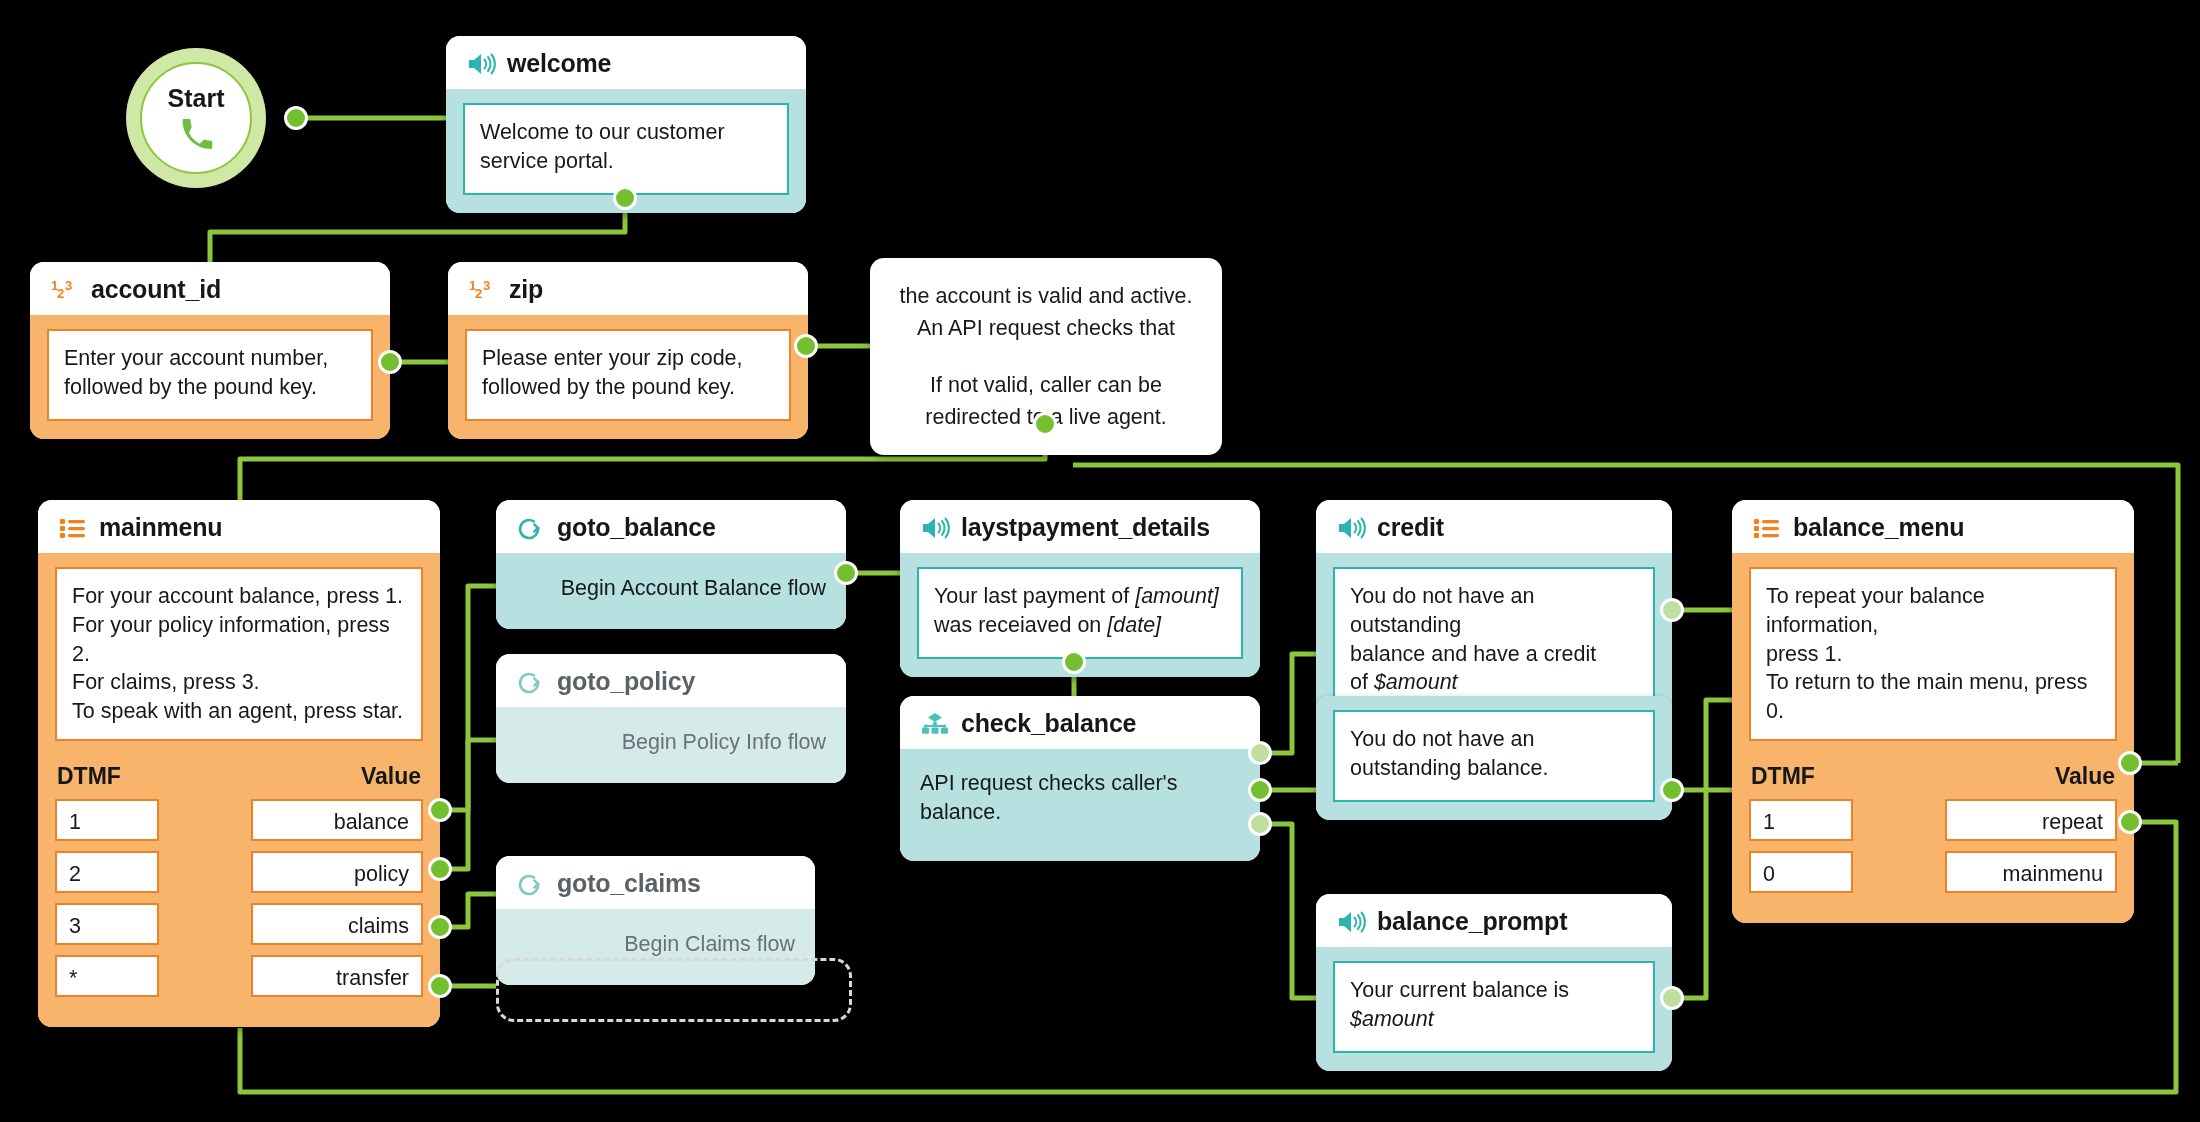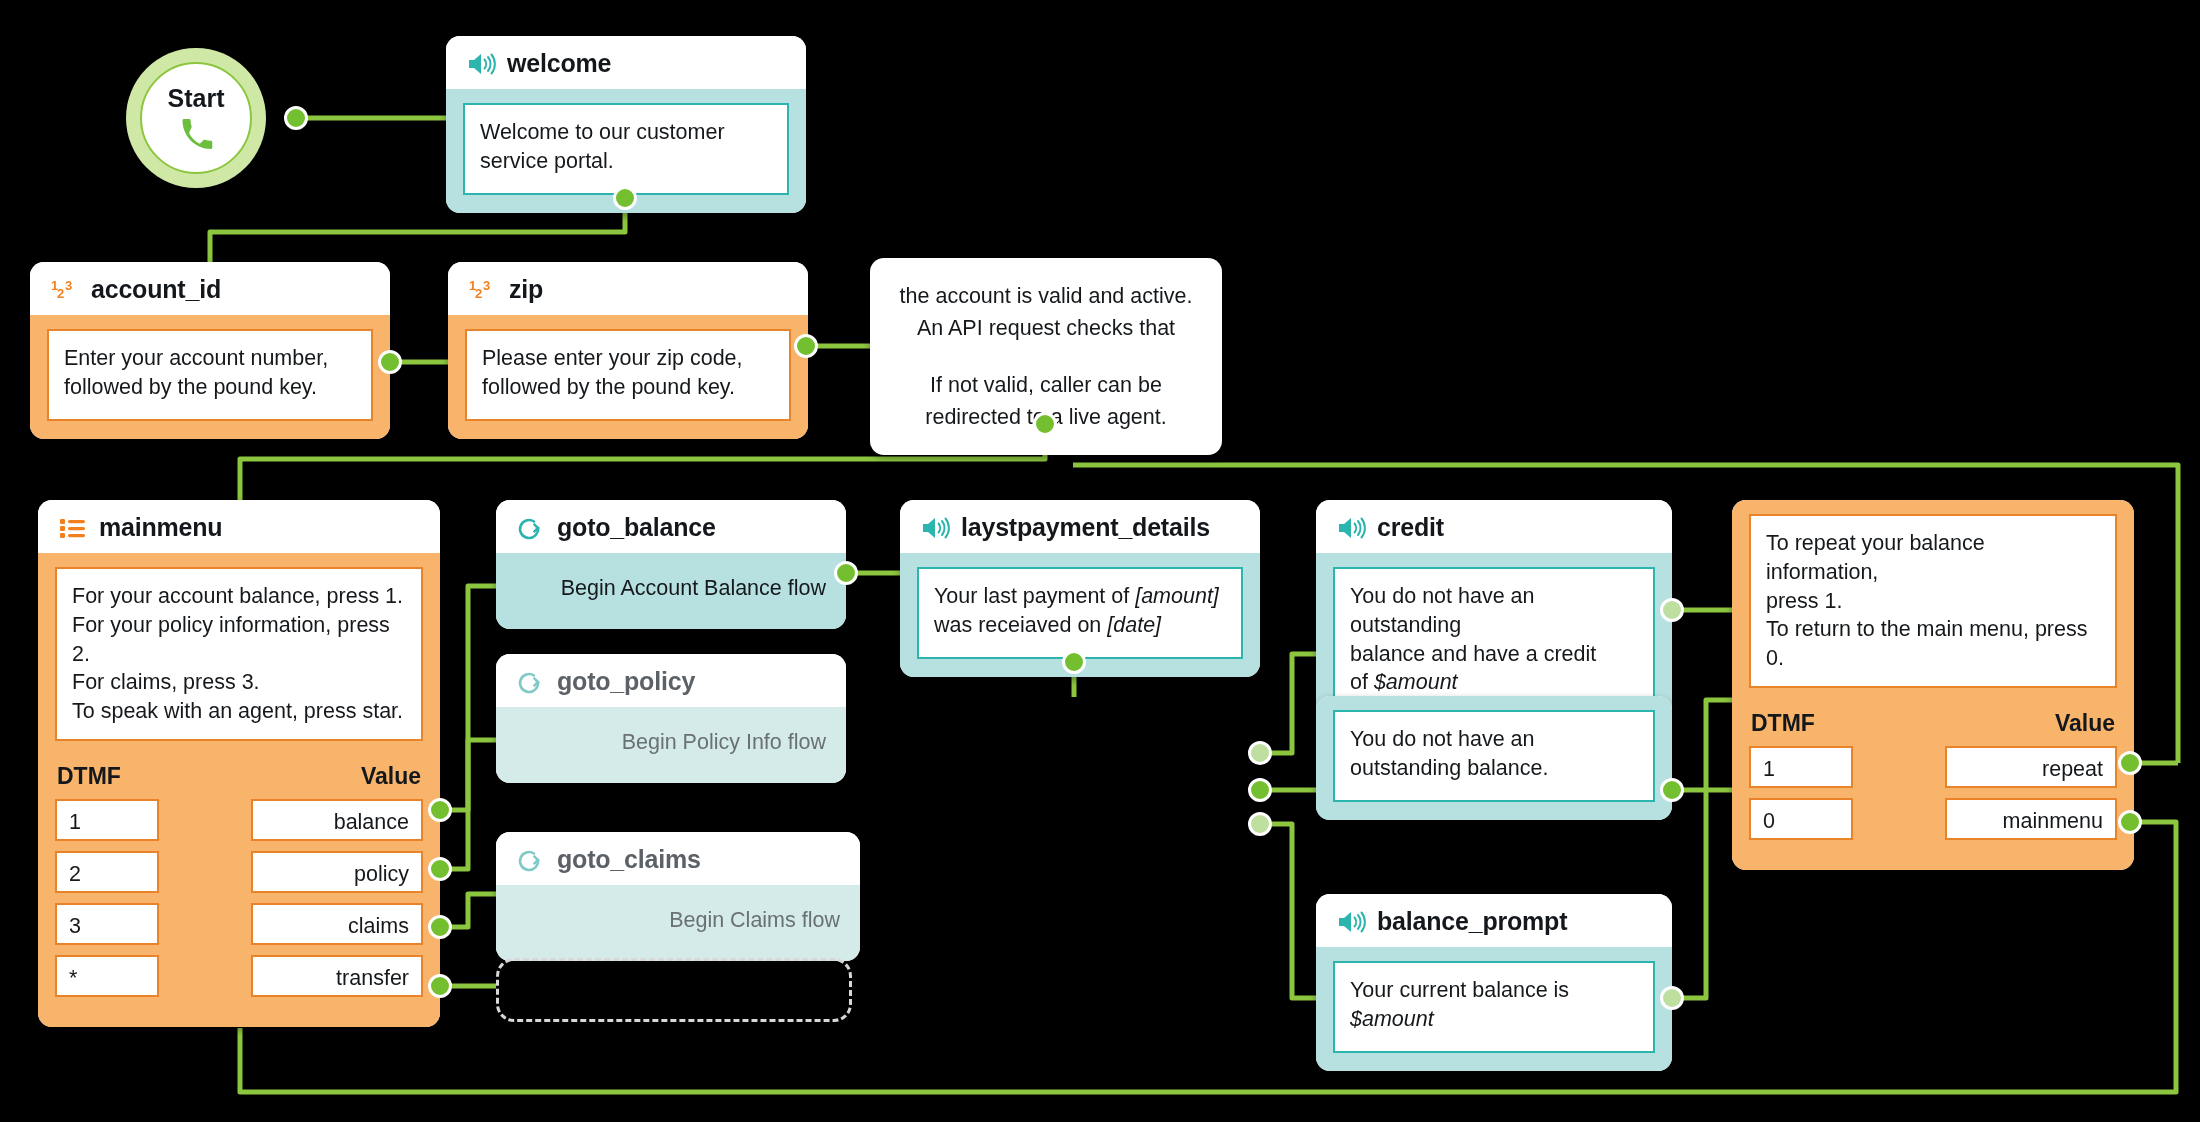--- a/index.html
+++ b/index.html
@@ -288,21 +288,21 @@
         <path fill="none" stroke="#7fc9c6" stroke-width="2.6" stroke-linecap="round" d="M18 6.5A9 9 0 1 0 22 13"></path>
         <path fill="#7fc9c6" d="M11 13h9l-3.2-3.6 1.6-1.5 5.6 5.1-5.6 5.1-1.6-1.5L20 13z"></path>
       </svg>
       <span>goto_policy</span>
     </div>
     <div class="body">
       <div class="gototxt">Begin Policy Info flow</div>
     </div>
   </div>
 
-  <div class="node n-goto dim" style="left:496px;top:832px;width:364px;">
+  <div class="node n-goto dim" style="left:496px;top:856px;width:319px;">
     <div class="hdr">
       <svg class="ttl-icon" viewBox="0 0 30 26">
         <path fill="none" stroke="#7fc9c6" stroke-width="2.6" stroke-linecap="round" d="M18 6.5A9 9 0 1 0 22 13"></path>
         <path fill="#7fc9c6" d="M11 13h9l-3.2-3.6 1.6-1.5 5.6 5.1-5.6 5.1-1.6-1.5L20 13z"></path>
       </svg>
       <span>goto_claims</span>
     </div>
     <div class="body">
       <div class="gototxt">Begin Claims flow</div>
     </div>
@@ -322,20 +322,38 @@
     </div>
     <div class="body">
       <div class="txt" style="min-height:62px;">
         <div><span>Your last payment of </span><span class="ital">[amount]</span></div>
         <div><span>was receiaved on </span><span class="ital">[date]</span></div>
       </div>
     </div>
   </div>
   <div class="port" style="left:1074px;top:662px;"></div>
 
+  <div class="node n-service" style="left:900px;top:696px;width:360px;">
+    <div class="hdr">
+      <svg class="ttl-icon" viewBox="0 0 30 26">
+        <path fill="#4ec0bb" d="M15 2l7 4.5-7 4.5-7-4.5z"></path>
+        <rect x="13.2" y="11" width="3.6" height="3.4" fill="#4ec0bb"></rect>
+        <rect x="4" y="13.6" width="2.6" height="3" fill="#4ec0bb"></rect>
+        <rect x="23.4" y="13.6" width="2.6" height="3" fill="#4ec0bb"></rect>
+        <path fill="none" stroke="#4ec0bb" stroke-width="2.2" d="M5.3 15h19.4M15 12v3"></path>
+        <rect x="2" y="16.5" width="7" height="6.2" rx="1" fill="#4ec0bb"></rect>
+        <rect x="11.5" y="16.5" width="7" height="6.2" rx="1" fill="#4ec0bb"></rect>
+        <rect x="21" y="16.5" width="7" height="6.2" rx="1" fill="#4ec0bb"></rect>
+      </svg>
+      <span>check_balance</span>
+    </div>
+    <div class="body">
+      <div class="svctxt">API request checks caller's balance.</div>
+    </div>
+  </div>
   <div class="port faded" style="left:1260px;top:753px;"></div>
   <div class="port" style="left:1260px;top:790px;"></div>
   <div class="port faded" style="left:1260px;top:824px;"></div>
 
   <div class="node n-teal" style="left:1316px;top:500px;width:356px;">
     <div class="hdr">
       <svg class="ttl-icon" viewBox="0 0 30 26">
         <path fill="#2cb5ae" d="M3 9h5l7-6v20l-7-6H3z"></path>
         <path fill="none" stroke="#2cb5ae" stroke-width="2" stroke-linecap="round" d="M18.5 8.5a7 7 0 0 1 0 9M22 6a11 11 0 0 1 0 14M25.5 3.5a15 15 0 0 1 0 19"></path>
       </svg>
@@ -369,20 +387,31 @@
     <div class="body">
       <div class="txt" style="min-height:62px;">
         <div>Your current balance is</div>
         <div class="ital">$amount</div>
       </div>
     </div>
   </div>
   <div class="port faded" style="left:1672px;top:998px;"></div>
 
   <div class="node n-orange" style="left:1732px;top:500px;width:402px;">
+    <div class="hdr">
+      <svg class="ttl-icon" viewBox="0 0 30 26">
+        <rect x="2" y="4" width="5" height="5" rx="1.2" fill="#f2811d"></rect>
+        <rect x="2" y="11" width="5" height="5" rx="1.2" fill="#f2811d"></rect>
+        <rect x="2" y="18" width="5" height="5" rx="1.2" fill="#f2811d"></rect>
+        <rect x="10" y="5" width="17" height="3.2" rx="1.6" fill="#f2811d"></rect>
+        <rect x="10" y="12" width="17" height="3.2" rx="1.6" fill="#f2811d"></rect>
+        <rect x="10" y="19" width="17" height="3.2" rx="1.6" fill="#f2811d"></rect>
+      </svg>
+      <span>balance_menu</span>
+    </div>
     <div class="body" style="padding-bottom:10px;">
       <div class="txt" style="min-height:104px;">
         <div>To repeat your balance information,</div>
         <div>press 1.</div>
         <div>To return to the main menu, press 0.</div>
       </div>
     </div>
     <div class="dtmf">
       <div class="cols">
         <span>DTMF</span>

